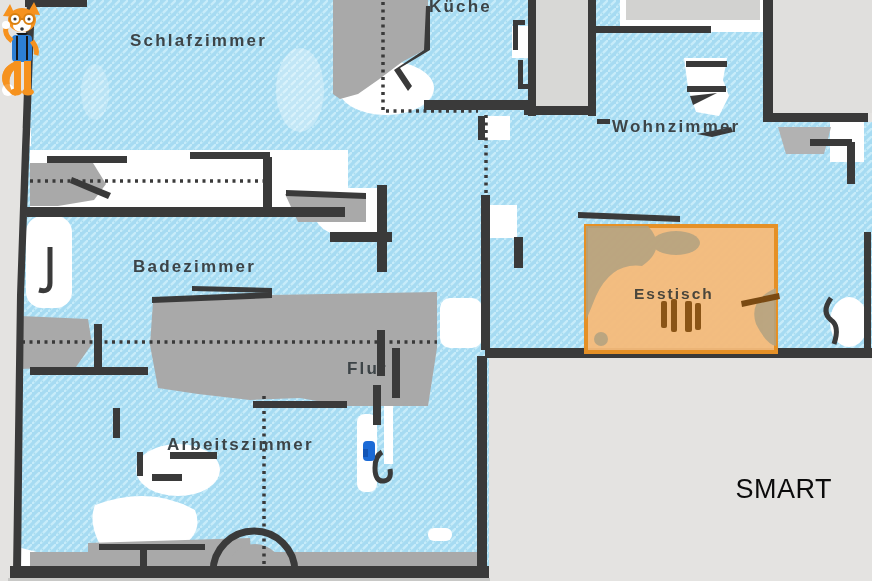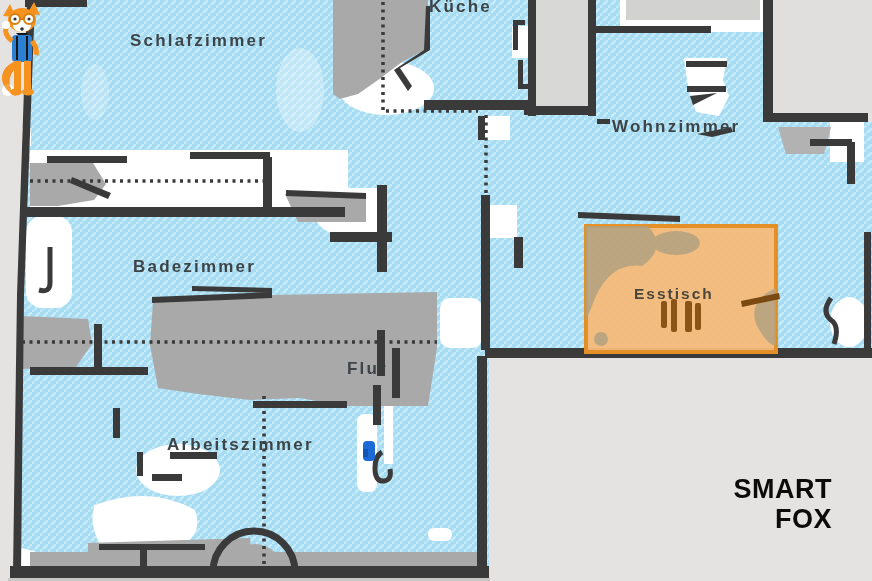--- a/index.html
+++ b/index.html
@@ -4,21 +4,21 @@
 <style>
   html,body{margin:0;padding:0;background:#e4e3e1;}
   .stage{position:relative;width:872px;height:581px;overflow:hidden;background:#e4e3e1;
          font-family:"Liberation Sans",sans-serif;}
   .stage svg{position:absolute;left:0;top:0;display:block;}
   text.room-label{font-family:"Liberation Sans",sans-serif;font-weight:bold;font-size:17px;
        letter-spacing:2.2px;fill:#3d4447;}
   text.zone-label{font-family:"Liberation Sans",sans-serif;font-weight:bold;font-size:15.5px;
        letter-spacing:2px;fill:#4a463c;}
   .logo{position:absolute;right:40px;top:474px;text-align:right;color:#0b0b0b;
-        font-weight:bold;font-size:27px;line-height:30px;letter-spacing:.5px;}
+        font-weight:normal;font-size:27px;line-height:30px;letter-spacing:.5px;}
   .fox{position:absolute;left:818px;top:472px;}
 </style>
 </head>
 <body>
 
 <div class="stage">
 <svg width="872" height="581" viewBox="0 0 872 581">
   <defs>
     <pattern id="hatch" width="8" height="8" patternUnits="userSpaceOnUse">
       <rect width="8" height="8" fill="#a6dbf2"></rect>
@@ -170,21 +170,20 @@
     <text class="room-label" x="130" y="46">Schlafzimmer</text>
     <text class="room-label" x="429" y="12">Küche</text>
     <text class="room-label" x="612" y="132">Wohnzimmer</text>
     <text class="room-label" x="133" y="272">Badezimmer</text>
     <text class="room-label" x="167" y="450">Arbeitszimmer</text>
   </g>
 </svg>
 
 <div class="logo">
   <div>SMART</div>
-  <div>FOX</div>
 </div>
 <svg class="fox" width="52" height="104" viewBox="0 0 52 104">
   <path d="M14,62 C-4,70 0,90 16,96 C6,86 8,74 18,66 Z" fill="#f6921e"></path>
   <circle cx="8" cy="90" r="6" fill="#fff"></circle>
   <path d="M14,62 C-4,70 0,90 16,96 C6,86 8,74 18,66 Z" fill="#f6921e" opacity="0.85"></path>
   <polygon points="10,4 16,17 3,16" fill="#f6921e"></polygon>
   <polygon points="34,2 40,15 27,14" fill="#f6921e"></polygon>
   <ellipse cx="22" cy="20" rx="14" ry="12" fill="#f6921e"></ellipse>
   <ellipse cx="22" cy="26" rx="9" ry="6" fill="#fff"></ellipse>
   <circle cx="15" cy="19" r="5" fill="#fff" stroke="#d87f10" stroke-width="2"></circle>

